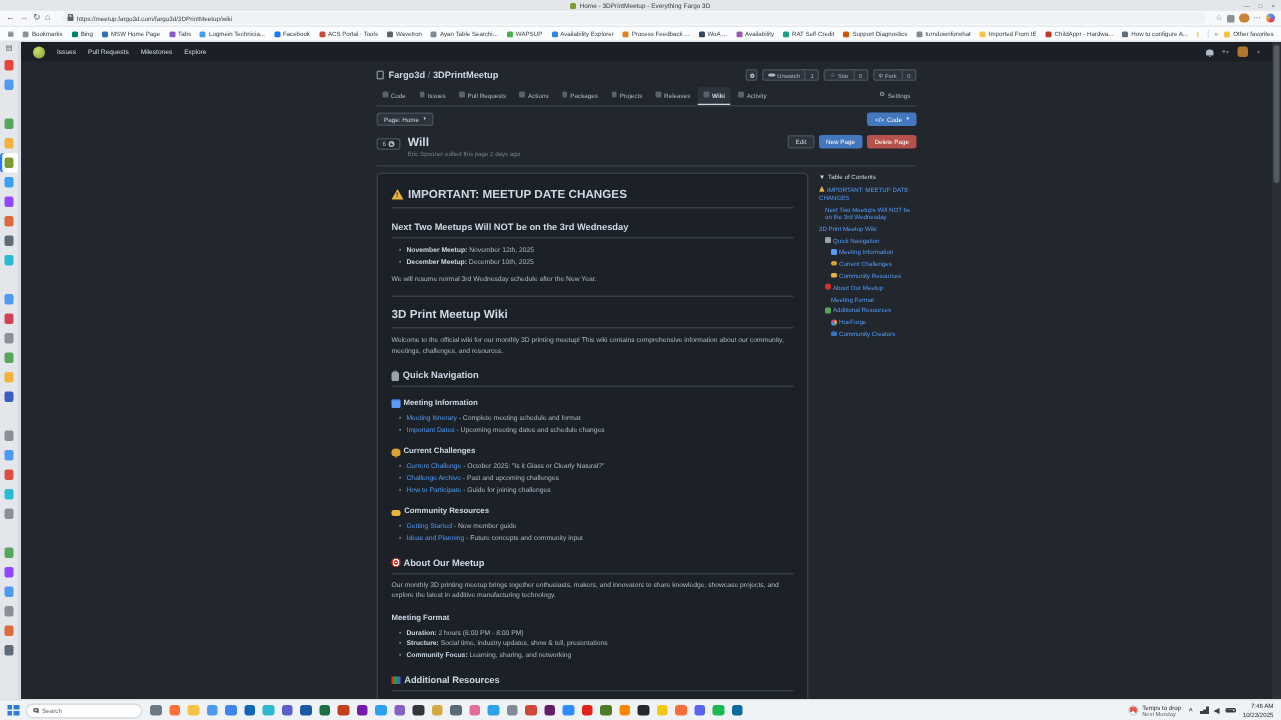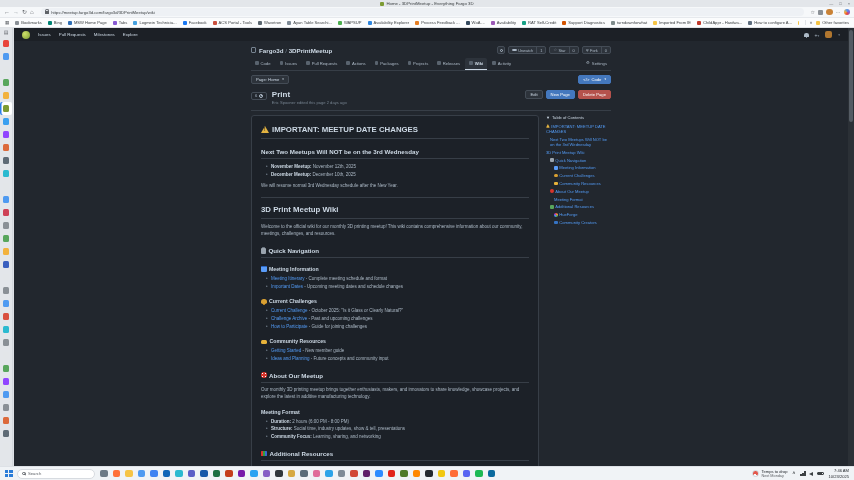--- a/index.html
+++ b/index.html
@@ -565,21 +565,21 @@
           <span class="bcaret">▾</span>
         </div>
       </div>
 
       <div class="pagehead">
         <div class="rev">
           <span>6</span>
           <span class="clockico"></span>
         </div>
         <div>
-          <div class="ptitle">Print</div>
+          <div class="ptitle">Will</div>
           <div class="psub">Eric Spooner edited this page 2 days ago</div>
         </div>
         <div class="phbtns">
           <div class="btn">Edit</div>
           <div class="btn primary">New Page</div>
           <div class="btn danger">Delete Page</div>
         </div>
       </div>
 
       <div class="divider"></div>

